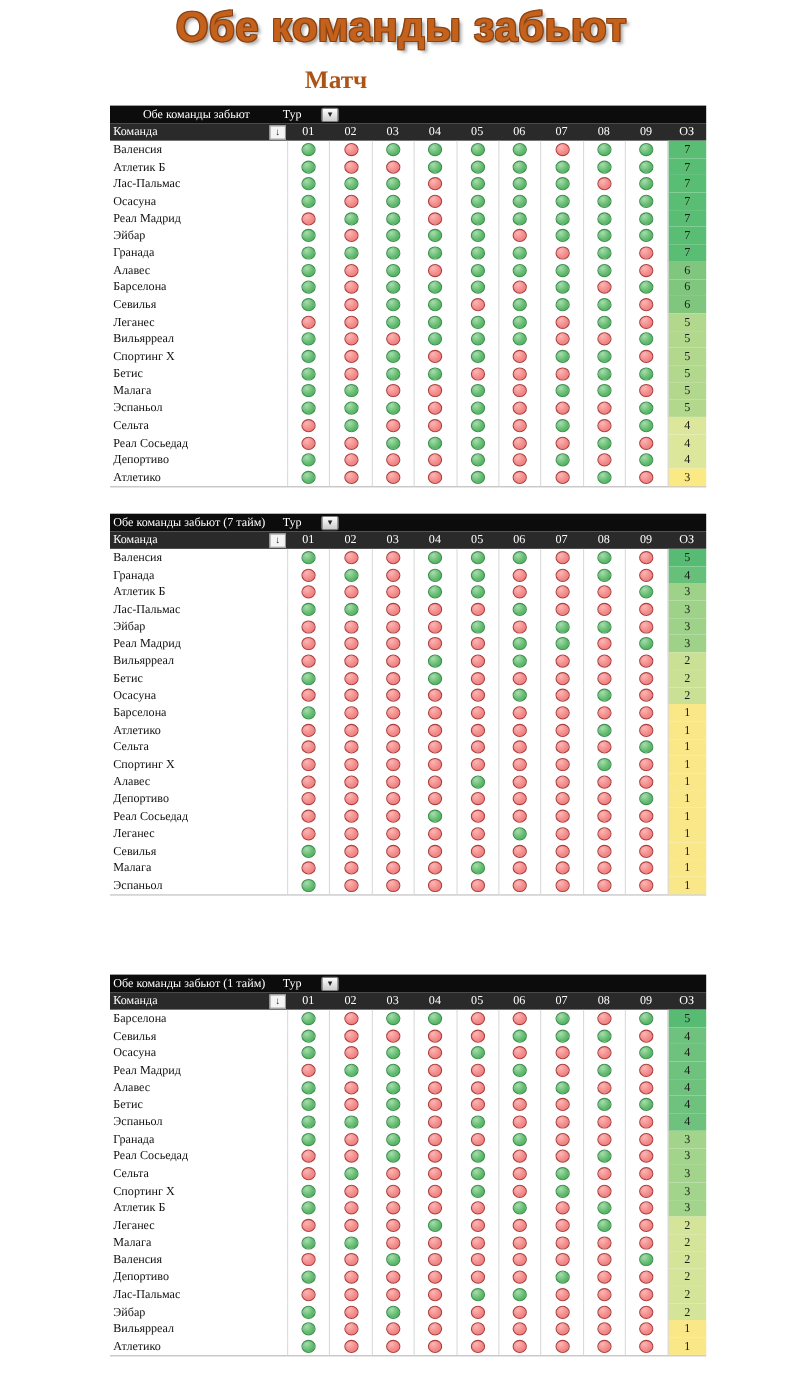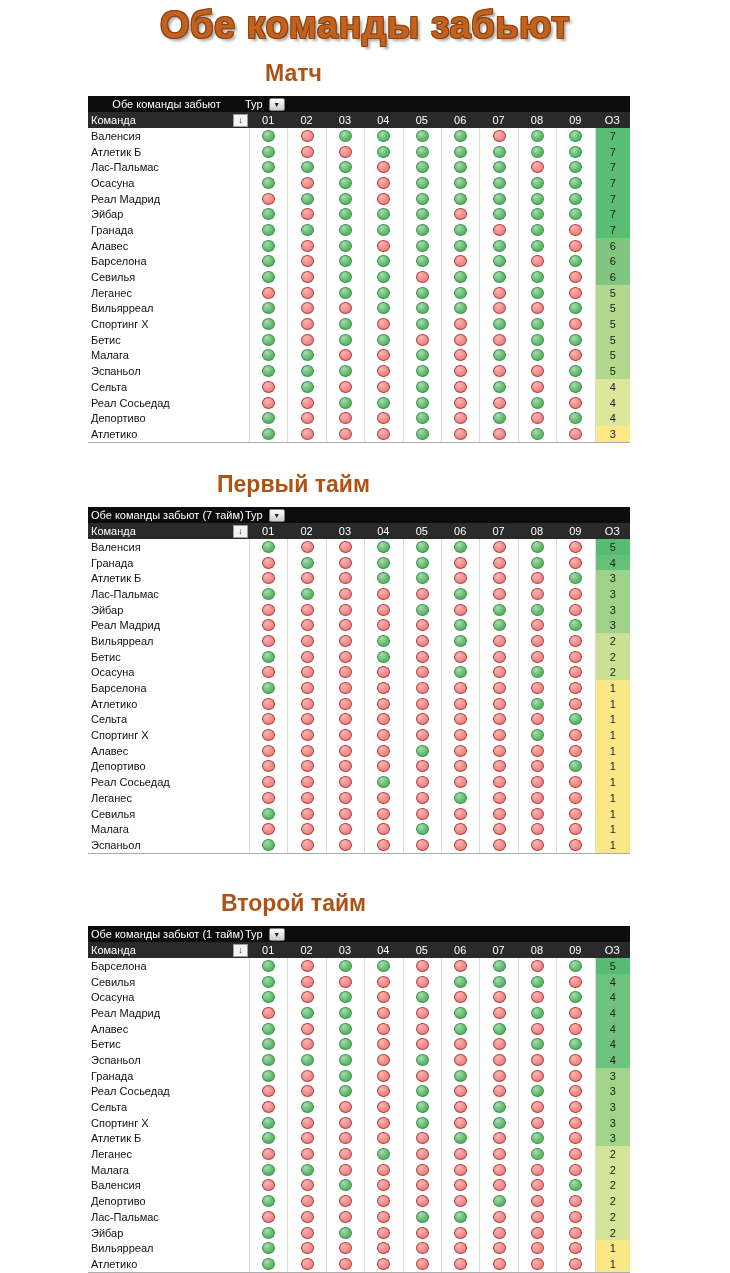--- a/index.html
+++ b/index.html
@@ -6,35 +6,35 @@
   body{font-family:"Liberation Sans",sans-serif;}
   #page{position:relative;width:730px;height:1273px;background:#fff;overflow:hidden;}
 
   #main-title{
     position:absolute;top:0;left:0;width:100%;margin:0;padding-top:4px;
     text-align:center;font-size:38px;font-weight:bold;letter-spacing:.5px;
     color:#c4611c;
     text-shadow:-1px -1px 0 #8a4312,1px -1px 0 #8a4312,-1px 1px 0 #8a4312,1px 1px 0 #8a4312,3px 3px 3px rgba(80,80,80,.5);
   }
 
-  .section{position:absolute;left:0;width:587px;}
+  .section{position:absolute;left:12px;width:587px;font-family:Liberation Serif, serif;}
   #sec-0{top:56px;} #sec-1{top:467px;} #sec-2{top:886px;}
 
   .section-title{
     height:40px;line-height:34px;margin:0;text-align:center;
     font-size:23px;font-weight:bold;color:#ad5315;
   }
 
   .tbl{margin-left:88px;width:542px;border-bottom:1px solid #ababab;}
 
   
   .hdr1{display:flex;align-items:center;height:16px;background:#0c0c0c;color:#fff;font-size:11px;}
   .hdr1 .lbl{width:157px;padding-left:3px;box-sizing:border-box;white-space:nowrap;}
   .tbl.center-lbl .hdr1 .lbl{text-align:center;padding-left:0;}
-  .hdr1 .tur{margin-right:6px;}
+  .hdr1 .tur{margin-right:18px;}
   .filter-btn{
     width:16px;height:13px;padding:0;cursor:pointer;
     background:linear-gradient(#fefefe,#cccccc);border:1px solid #7e7e7e;border-radius:2px;
     font-size:7px;line-height:11px;color:#222;text-align:center;font-family:inherit;
   }
 
   
   .hdr2{
     display:grid;grid-template-columns:161px repeat(9,38.4px) 1fr;
     height:16px;background:#2a2a2a;color:#fff;font-size:11px;align-items:center;
@@ -705,21 +705,20 @@
               <span class="dot g"></span>
             </div>
             <div class="cell">
               <span class="dot r"></span>
             </div>
             <div class="oz" style="background: rgb(251, 233, 131);">3</div>
           </div>
         </div>
       </div>
       <div class="section" id="sec-1">
-        <h2 class="section-title">Первый тайм</h2>
         <div class="tbl">
           <div class="hdr1">
             <div class="lbl">Обе команды забьют (7 тайм)</div>
             <div class="tur">Тур</div>
             <button class="filter-btn">▼</button>
           </div>
           <div class="hdr2">
             <div class="team-h">
               <span>Команда</span>
               <button class="sort-btn">↓</button>
@@ -1351,21 +1350,20 @@
               <span class="dot r"></span>
             </div>
             <div class="cell">
               <span class="dot r"></span>
             </div>
             <div class="oz" style="background: rgb(249, 231, 136);">1</div>
           </div>
         </div>
       </div>
       <div class="section" id="sec-2">
-        <h2 class="section-title">Второй тайм</h2>
         <div class="tbl">
           <div class="hdr1">
             <div class="lbl">Обе команды забьют (1 тайм)</div>
             <div class="tur">Тур</div>
             <button class="filter-btn">▼</button>
           </div>
           <div class="hdr2">
             <div class="team-h">
               <span>Команда</span>
               <button class="sort-btn">↓</button>

